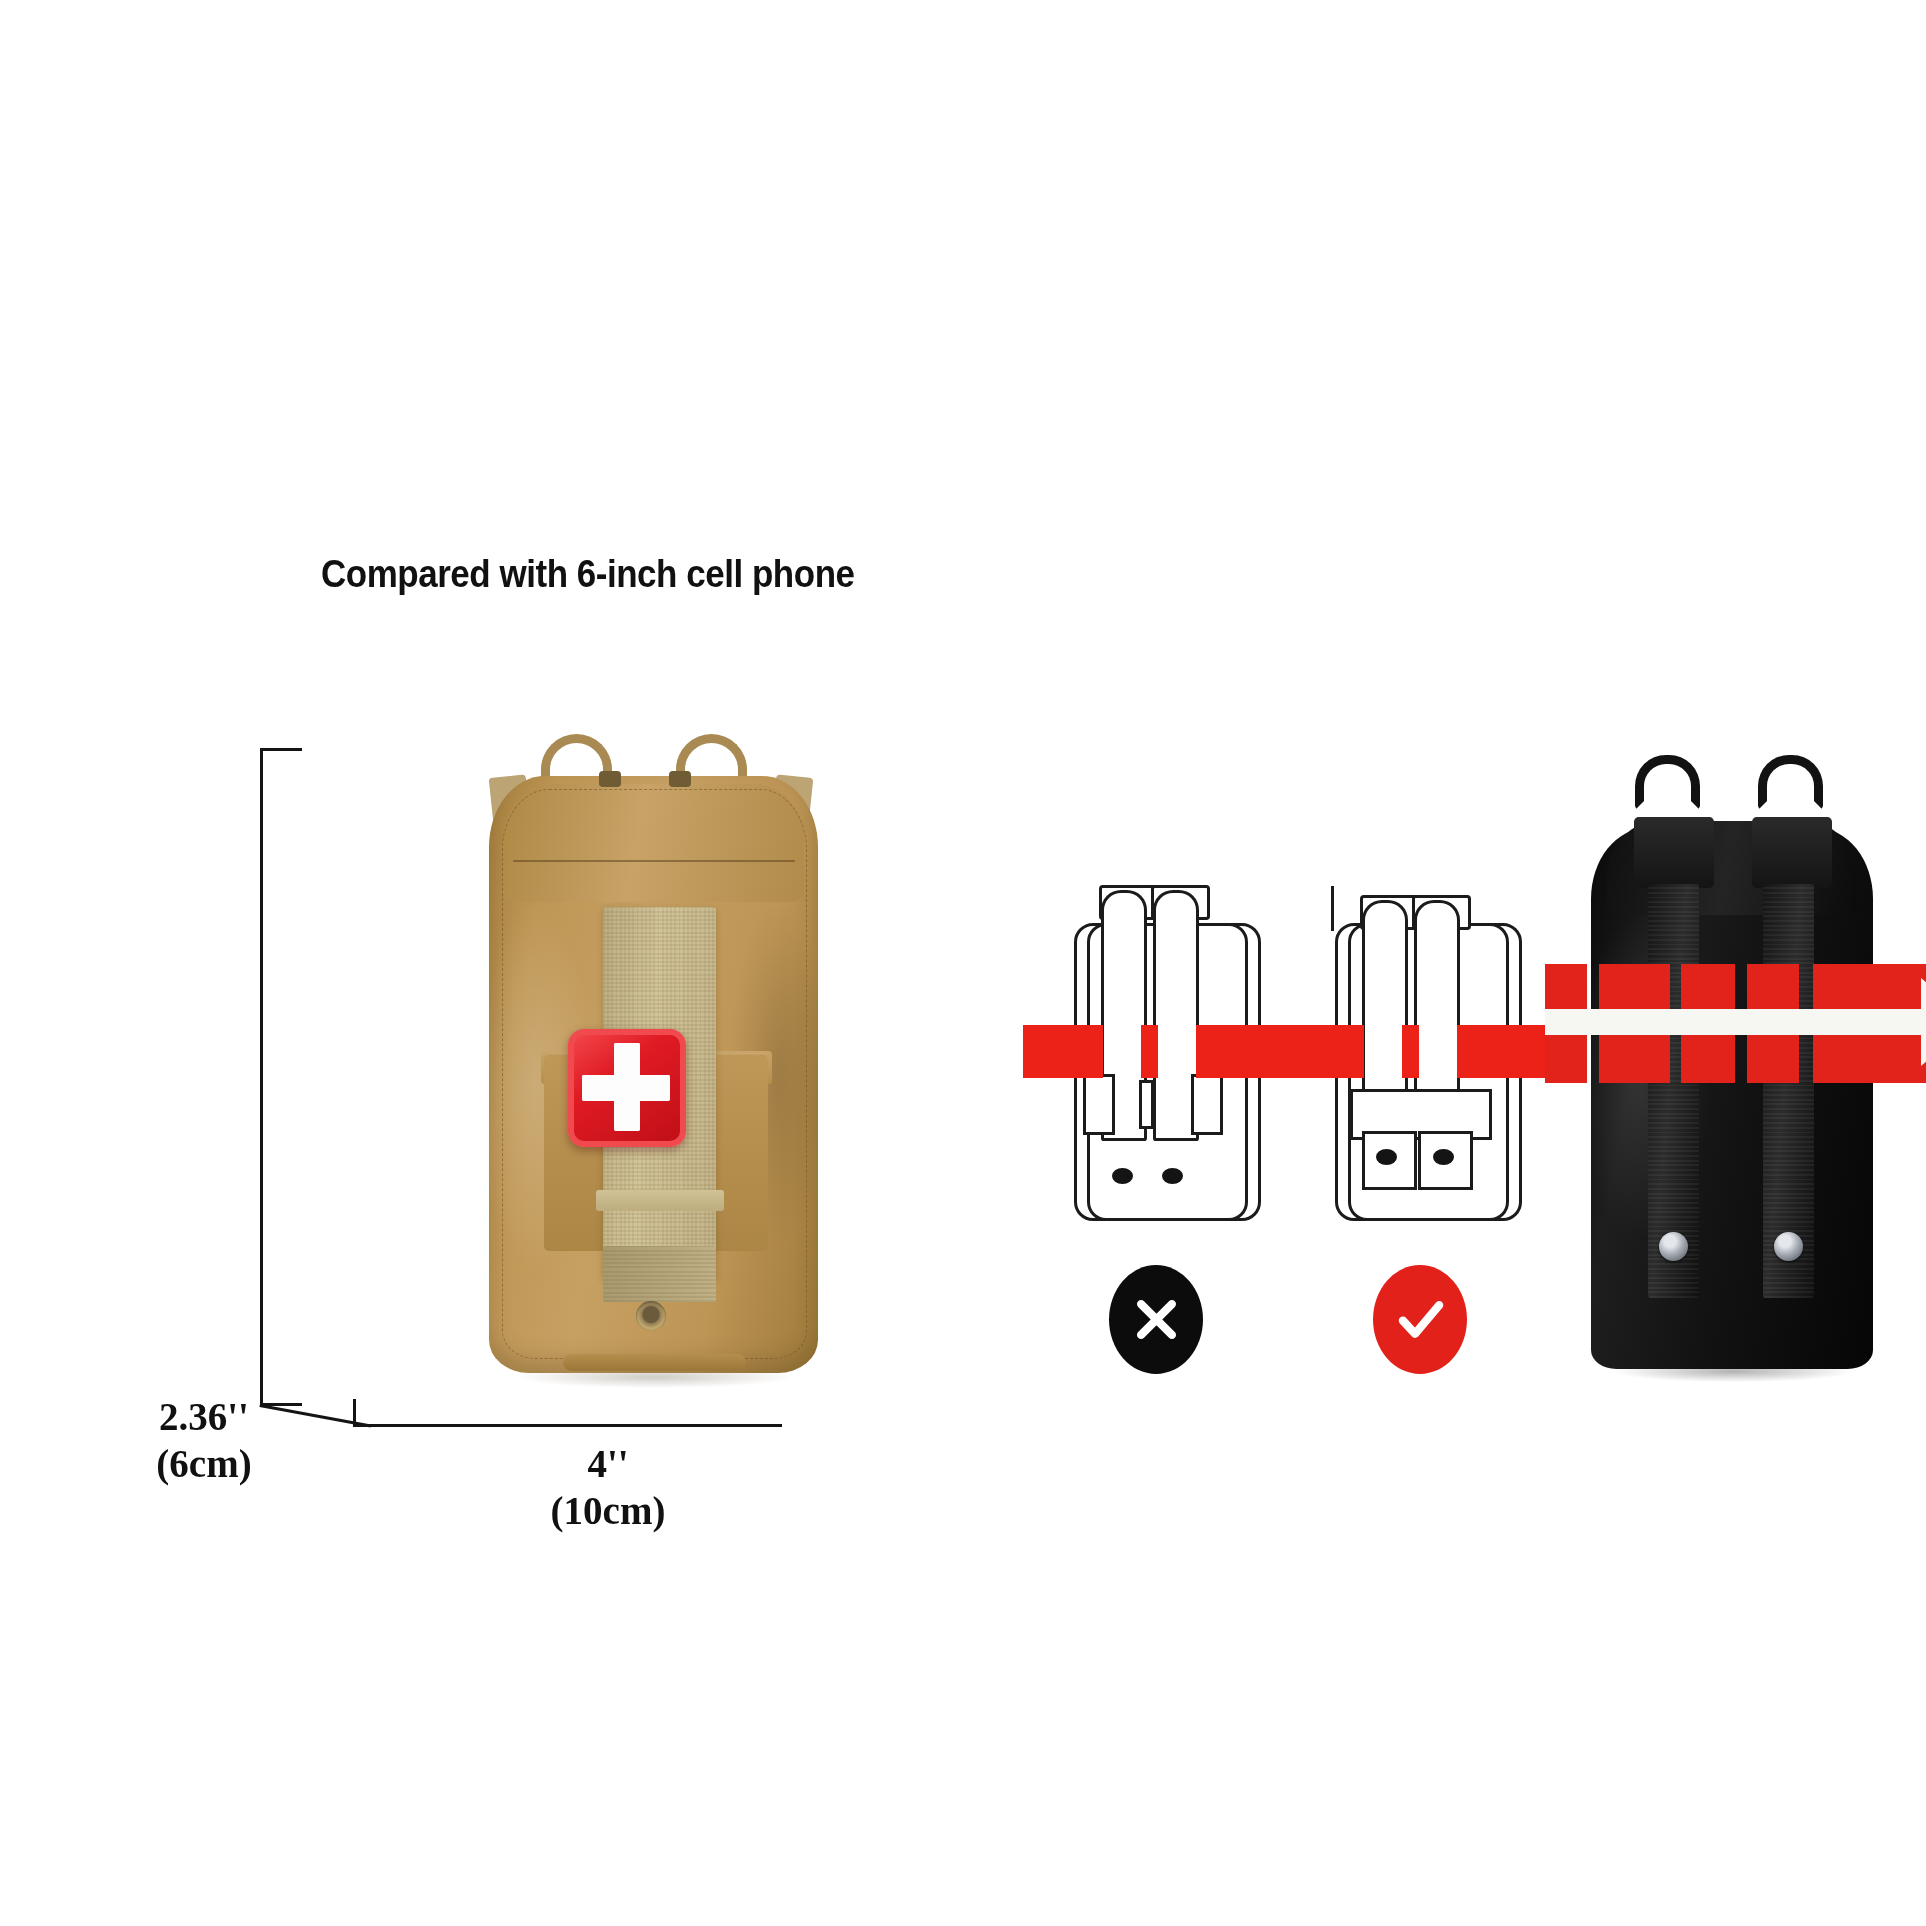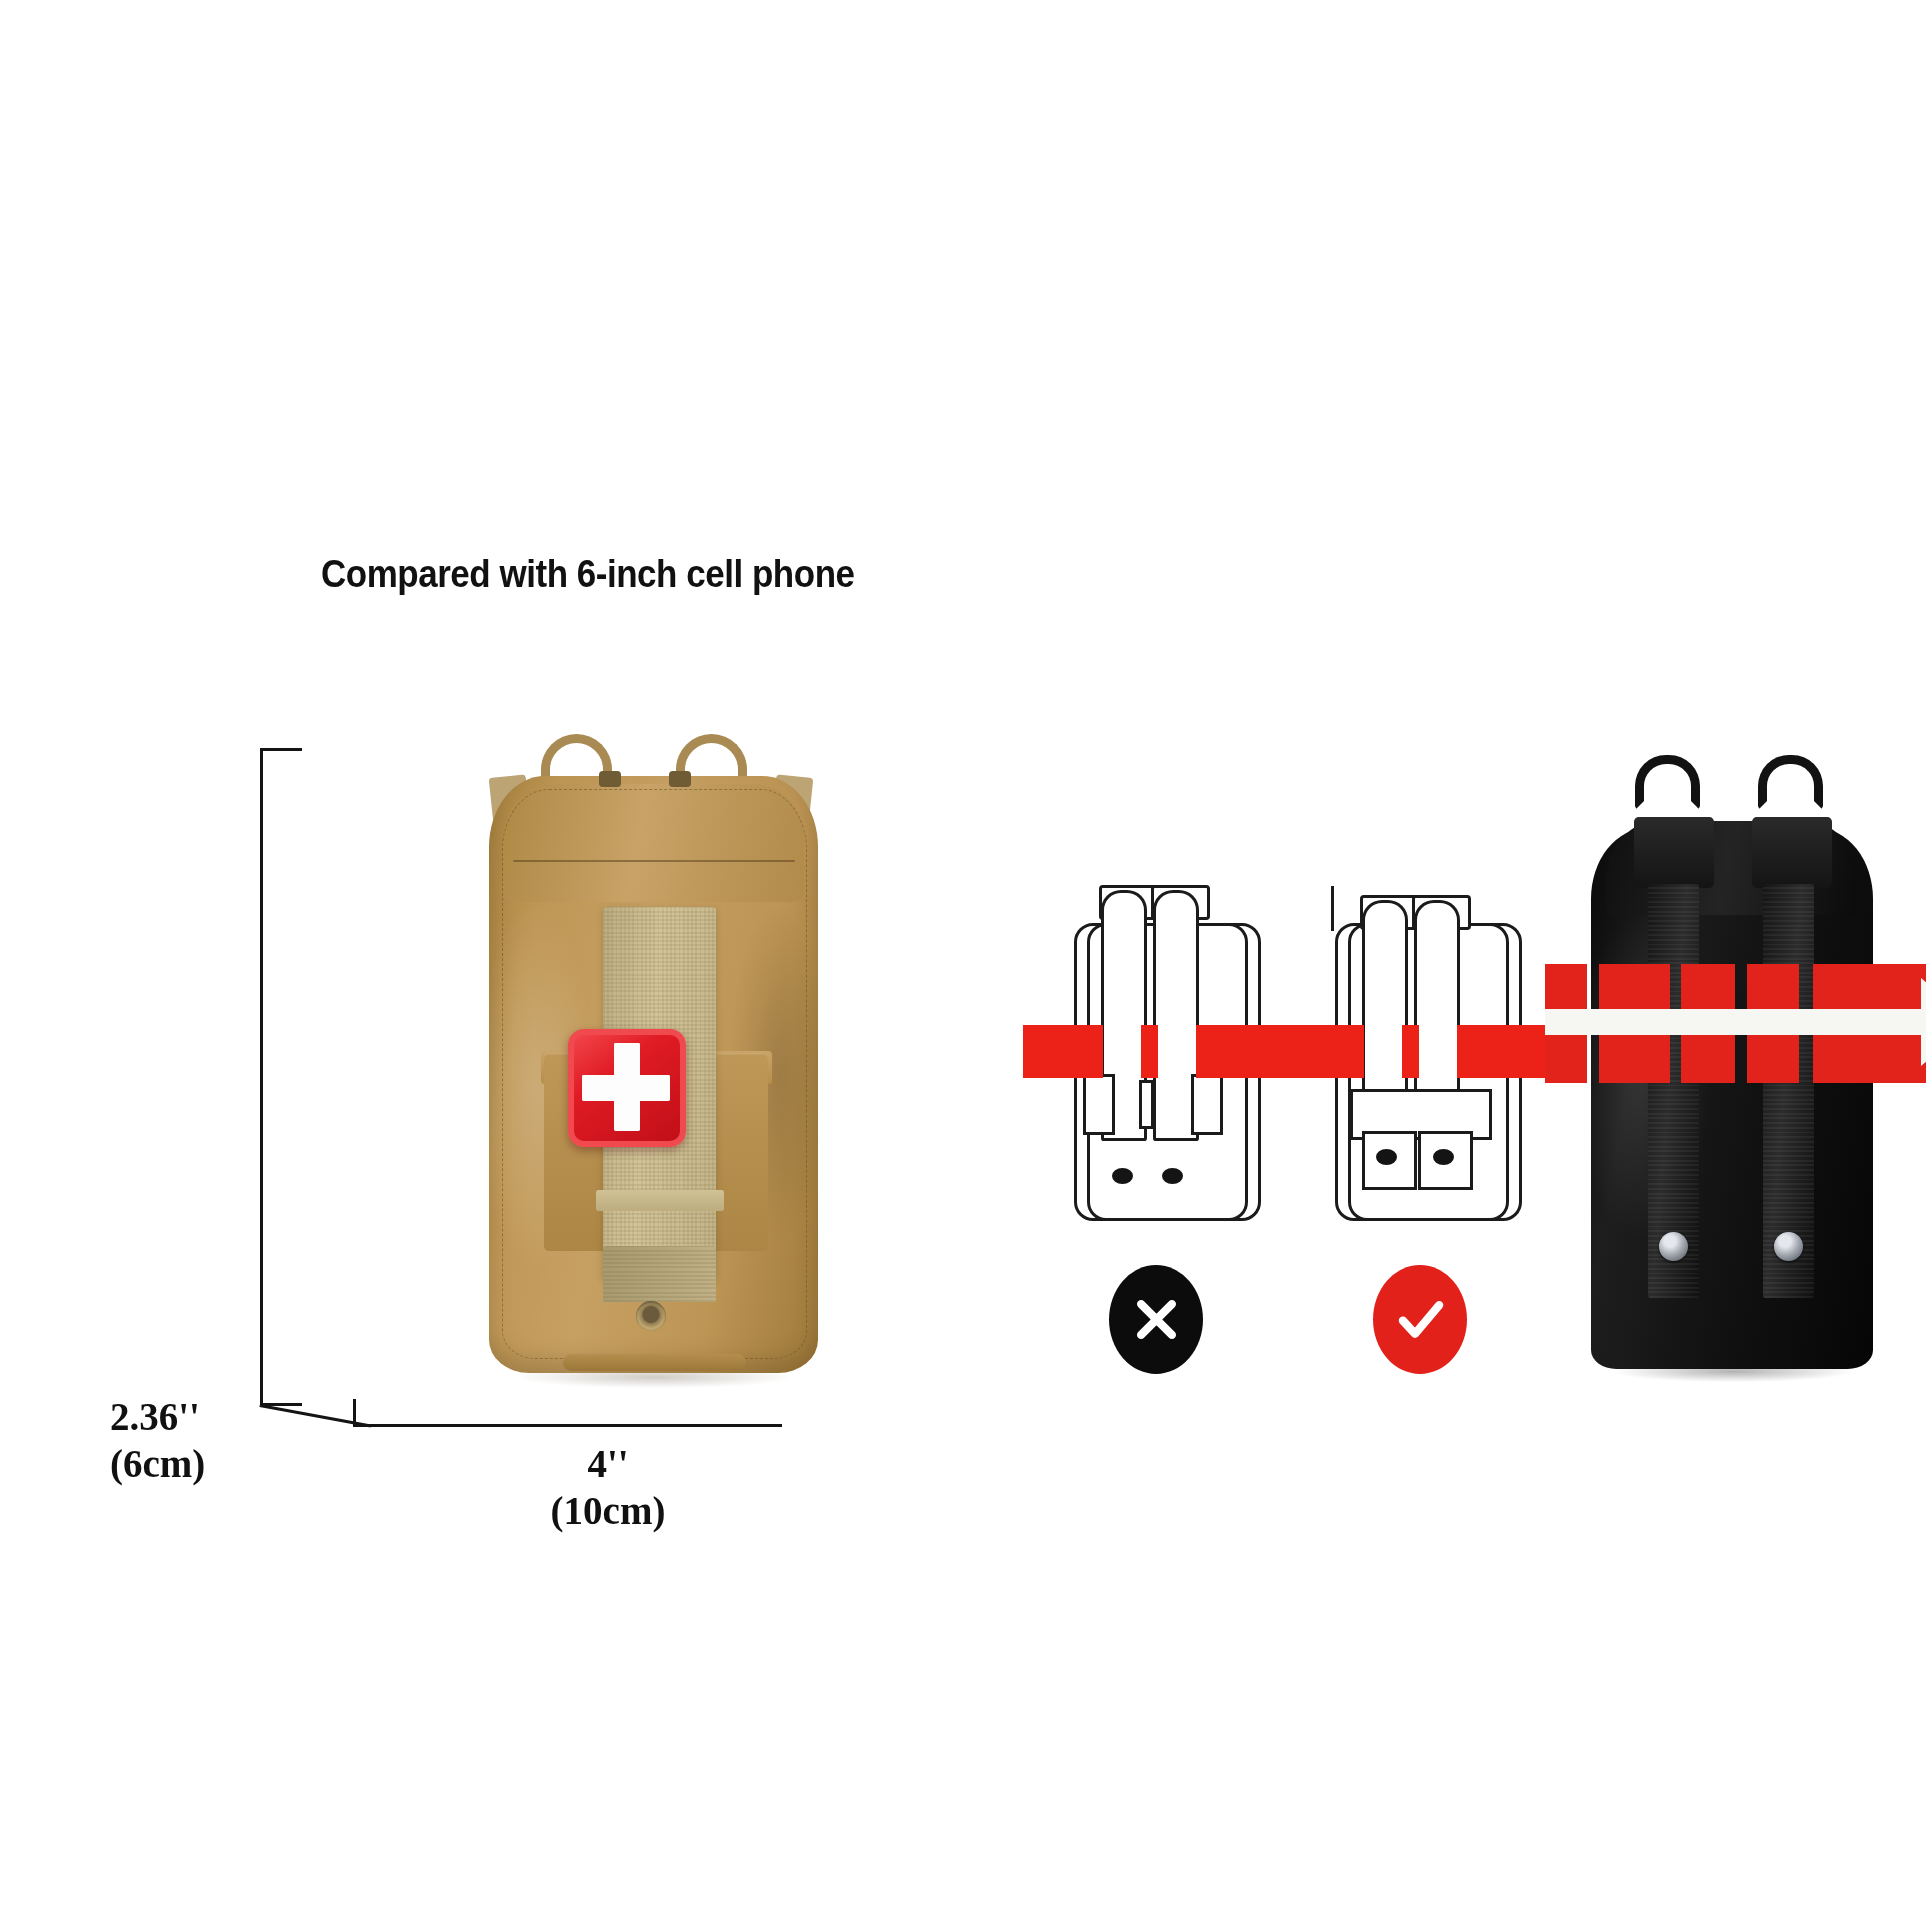--- a/index.html
+++ b/index.html
@@ -37,21 +37,21 @@
     transform:rotate(10.5deg);
   }
 
   .dim-label{
     position:absolute;
     font-family:"Liberation Serif", serif;
     font-size:39px;font-weight:700;color:#111111;
     line-height:1.20;text-align:center;white-space:nowrap;
   }
   #label-height{left:52px;top:971px;width:169px;text-align:left;}
-  #label-depth{left:71px;top:1394px;width:188px;text-align:left;}
+  #label-depth{left:71px;top:1394px;width:188px;text-align:center;}
   #label-width{left:470px;top:1441px;width:198px;text-align:center;}
   .dim-label .l2{display:block;}
 
   
   #tan-pouch{position:absolute;left:423px;top:705px;width:386px;height:687px;}
 
   .tp-zip-pull{
     position:absolute;width:71px;height:52px;
     border:9px solid #A98A52;border-radius:36px 36px 6.6px 6.6px;
     border-bottom-color:transparent;

